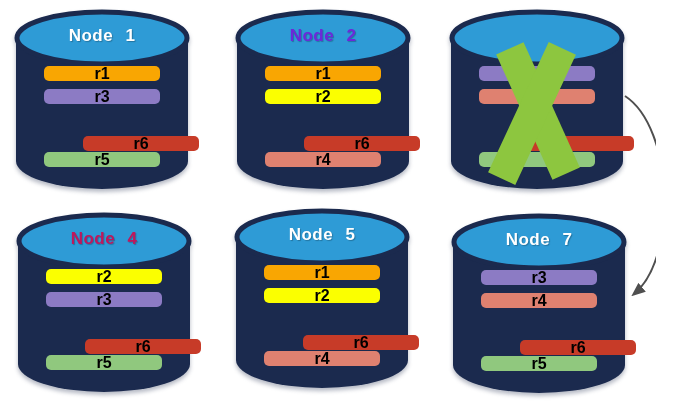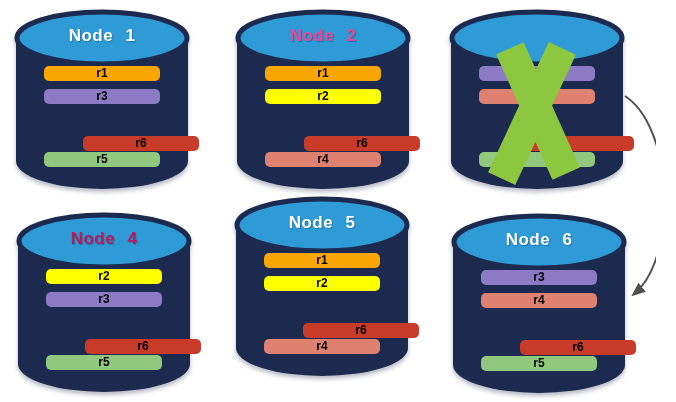--- a/index.html
+++ b/index.html
@@ -38,21 +38,21 @@
     text-shadow: 1px 1px 1px rgba(0,0,0,0.25);
   }
 
   .bar {
     position: absolute;
     left: 30px;
     width: 116px;
     height: 15px;
     border-radius: 5px;
     text-align: center;
-    font-size: 12px;
+    font-size: 16px;
     font-weight: bold;
     line-height: 15px;
     color: #000;
   }
   .bar-0 { top: 58px; }
   .bar-1 { top: 81px; }
   .bar-2 { top: 104px; margin-top: 40px; }
   .bar-3 { top: 128px; margin-left: 39px; }
 
   .overlay {
@@ -78,21 +78,21 @@
     <div class="bar bar-1" style="background: rgb(140, 123, 196);">r3</div>
     <div class="bar bar-2" style="background: rgb(144, 200, 126);">r5</div>
     <div class="bar bar-3" style="background: rgb(199, 59, 40);">r6</div>
   </div>
 
   <div class="node" style="left:235px;top:8px">
     <svg class="cyl" viewBox="0 0 176 184">
       <path d="M 2 30 L 2 153 A 86 28 0 0 0 174 153 L 174 30 Z" fill="#1B2A4E"></path>
       <ellipse cx="88" cy="30" rx="85" ry="26" stroke-width="5" fill="#2E9BD6" stroke="#1B2A4E"></ellipse>
     </svg>
-    <div class="node-title" style="color: #ec4899;">Node 2</div>
+    <div class="node-title" style="color: #6d28d9;">Node 2</div>
     <div class="bar bar-0" style="background: rgb(249, 166, 2);">r1</div>
     <div class="bar bar-1" style="background: rgb(251, 255, 0);">r2</div>
     <div class="bar bar-2" style="background: rgb(223, 129, 112);">r4</div>
     <div class="bar bar-3" style="background: rgb(199, 59, 40);">r6</div>
   </div>
 
   <div class="node" style="left:449px;top:8px">
     <svg class="cyl" viewBox="0 0 176 184">
       <path d="M 2 30 L 2 153 A 86 28 0 0 0 174 153 L 174 30 Z" fill="#1B2A4E"></path>
       <ellipse cx="88" cy="30" rx="85" ry="26" stroke-width="5" fill="#2E9BD6" stroke="#1B2A4E"></ellipse>
@@ -108,38 +108,38 @@
       <path d="M 2 30 L 2 153 A 86 28 0 0 0 174 153 L 174 30 Z" fill="#1B2A4E"></path>
       <ellipse cx="88" cy="30" rx="85" ry="26" stroke-width="5" fill="#2E9BD6" stroke="#1B2A4E"></ellipse>
     </svg>
     <div class="node-title" style="color: #be185d;">Node 4</div>
     <div class="bar bar-0" style="background: rgb(251, 255, 0);">r2</div>
     <div class="bar bar-1" style="background: rgb(140, 123, 196);">r3</div>
     <div class="bar bar-2" style="background: rgb(144, 200, 126);">r5</div>
     <div class="bar bar-3" style="background: rgb(199, 59, 40);">r6</div>
   </div>
 
-  <div class="node" style="left:234px;top:195px">
+  <div class="node" style="left:234px;top:207px">
     <svg class="cyl" viewBox="0 0 176 184">
       <path d="M 2 30 L 2 153 A 86 28 0 0 0 174 153 L 174 30 Z" fill="#1B2A4E"></path>
       <ellipse cx="88" cy="30" rx="85" ry="26" stroke-width="5" fill="#2E9BD6" stroke="#1B2A4E"></ellipse>
     </svg>
     <div class="node-title" style="color: rgb(255, 255, 255);">Node 5</div>
     <div class="bar bar-0" style="background: rgb(249, 166, 2);">r1</div>
     <div class="bar bar-1" style="background: rgb(251, 255, 0);">r2</div>
     <div class="bar bar-2" style="background: rgb(223, 129, 112);">r4</div>
     <div class="bar bar-3" style="background: rgb(199, 59, 40);">r6</div>
   </div>
 
   <div class="node" style="left:451px;top:212px">
     <svg class="cyl" viewBox="0 0 176 184">
       <path d="M 2 30 L 2 153 A 86 28 0 0 0 174 153 L 174 30 Z" fill="#1B2A4E"></path>
       <ellipse cx="88" cy="30" rx="85" ry="26" stroke-width="5" fill="#2E9BD6" stroke="#1B2A4E"></ellipse>
     </svg>
-    <div class="node-title" style="color: rgb(255, 255, 255);">Node 6</div>
+    <div class="node-title" style="color: rgb(255, 255, 255);">Node 7</div>
     <div class="bar bar-0" style="background: rgb(140, 123, 196);">r3</div>
     <div class="bar bar-1" style="background: rgb(223, 129, 112);">r4</div>
     <div class="bar bar-2" style="background: rgb(144, 200, 126);">r5</div>
     <div class="bar bar-3" style="background: rgb(199, 59, 40);">r6</div>
   </div>
 
   <svg class="overlay" viewBox="0 0 676 402">
     <defs>
       <marker id="ah" viewBox="0 0 12 10" refX="9" refY="5" markerWidth="14" markerHeight="12" markerUnits="userSpaceOnUse" orient="auto">
         <path d="M0 0 L12 5 L0 10 Z" fill="#4F4F4F"></path>

